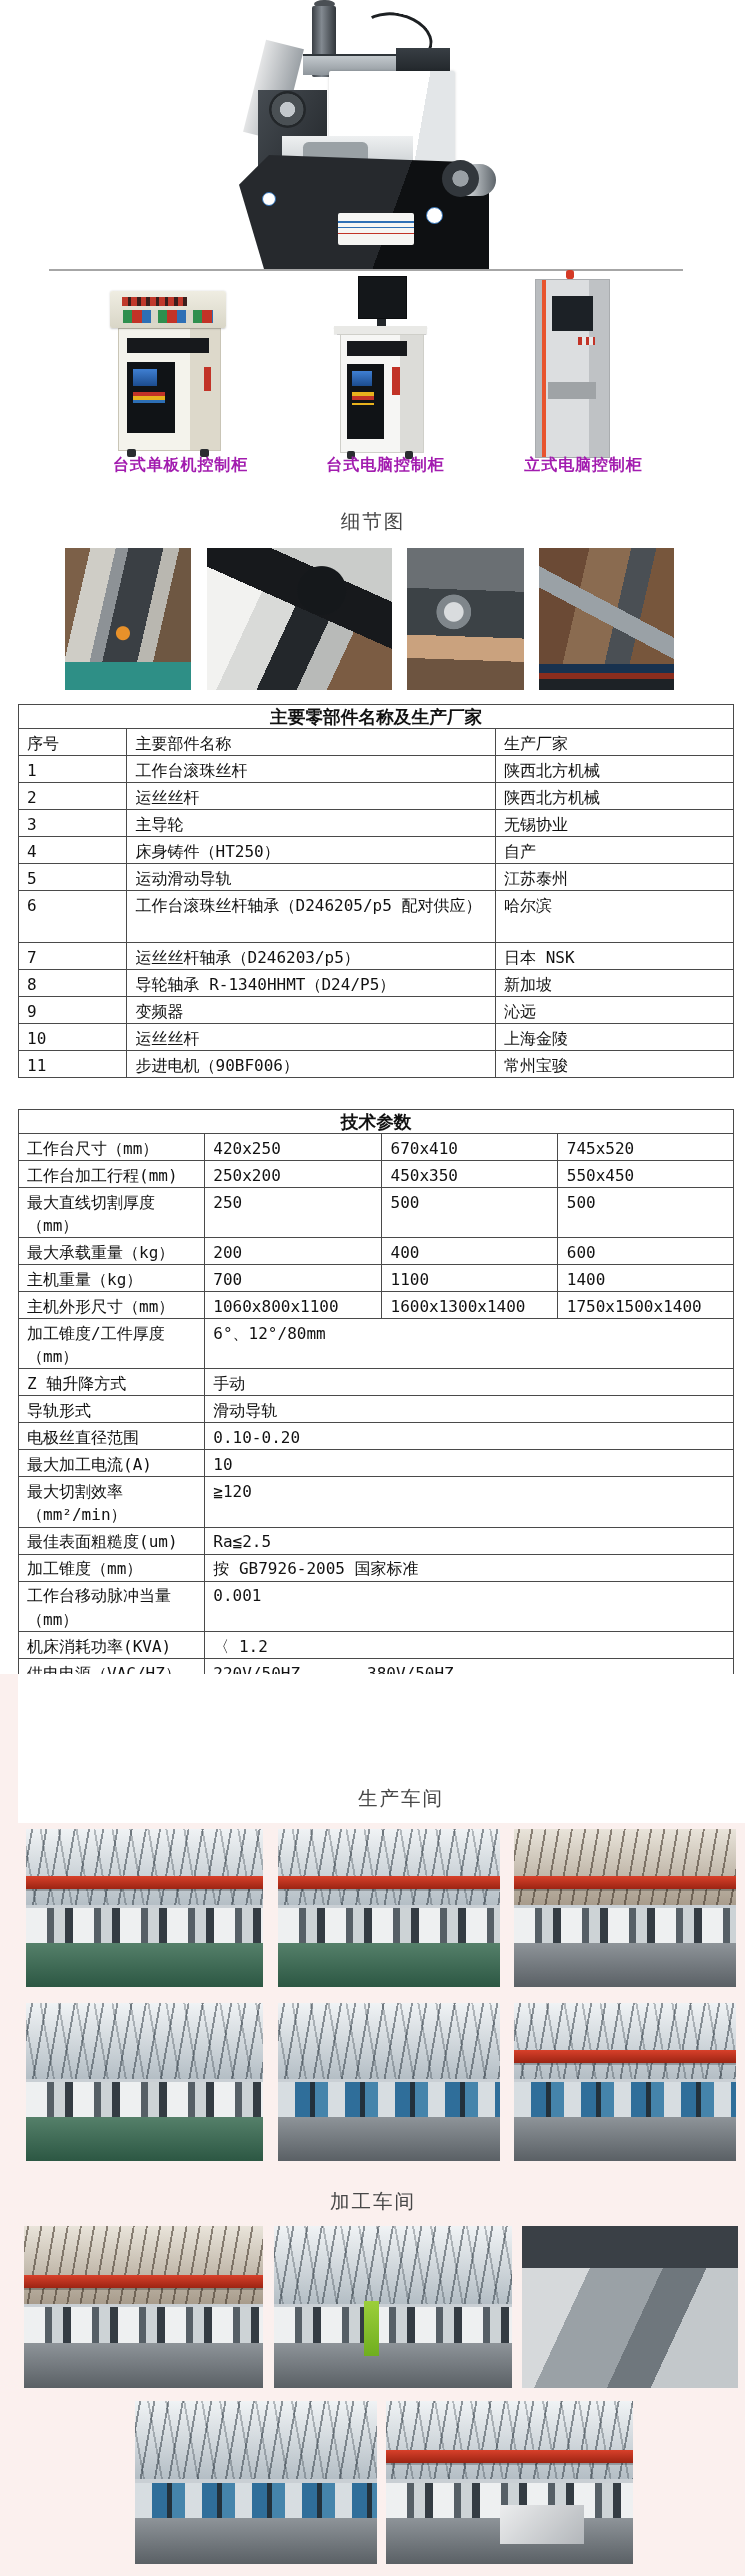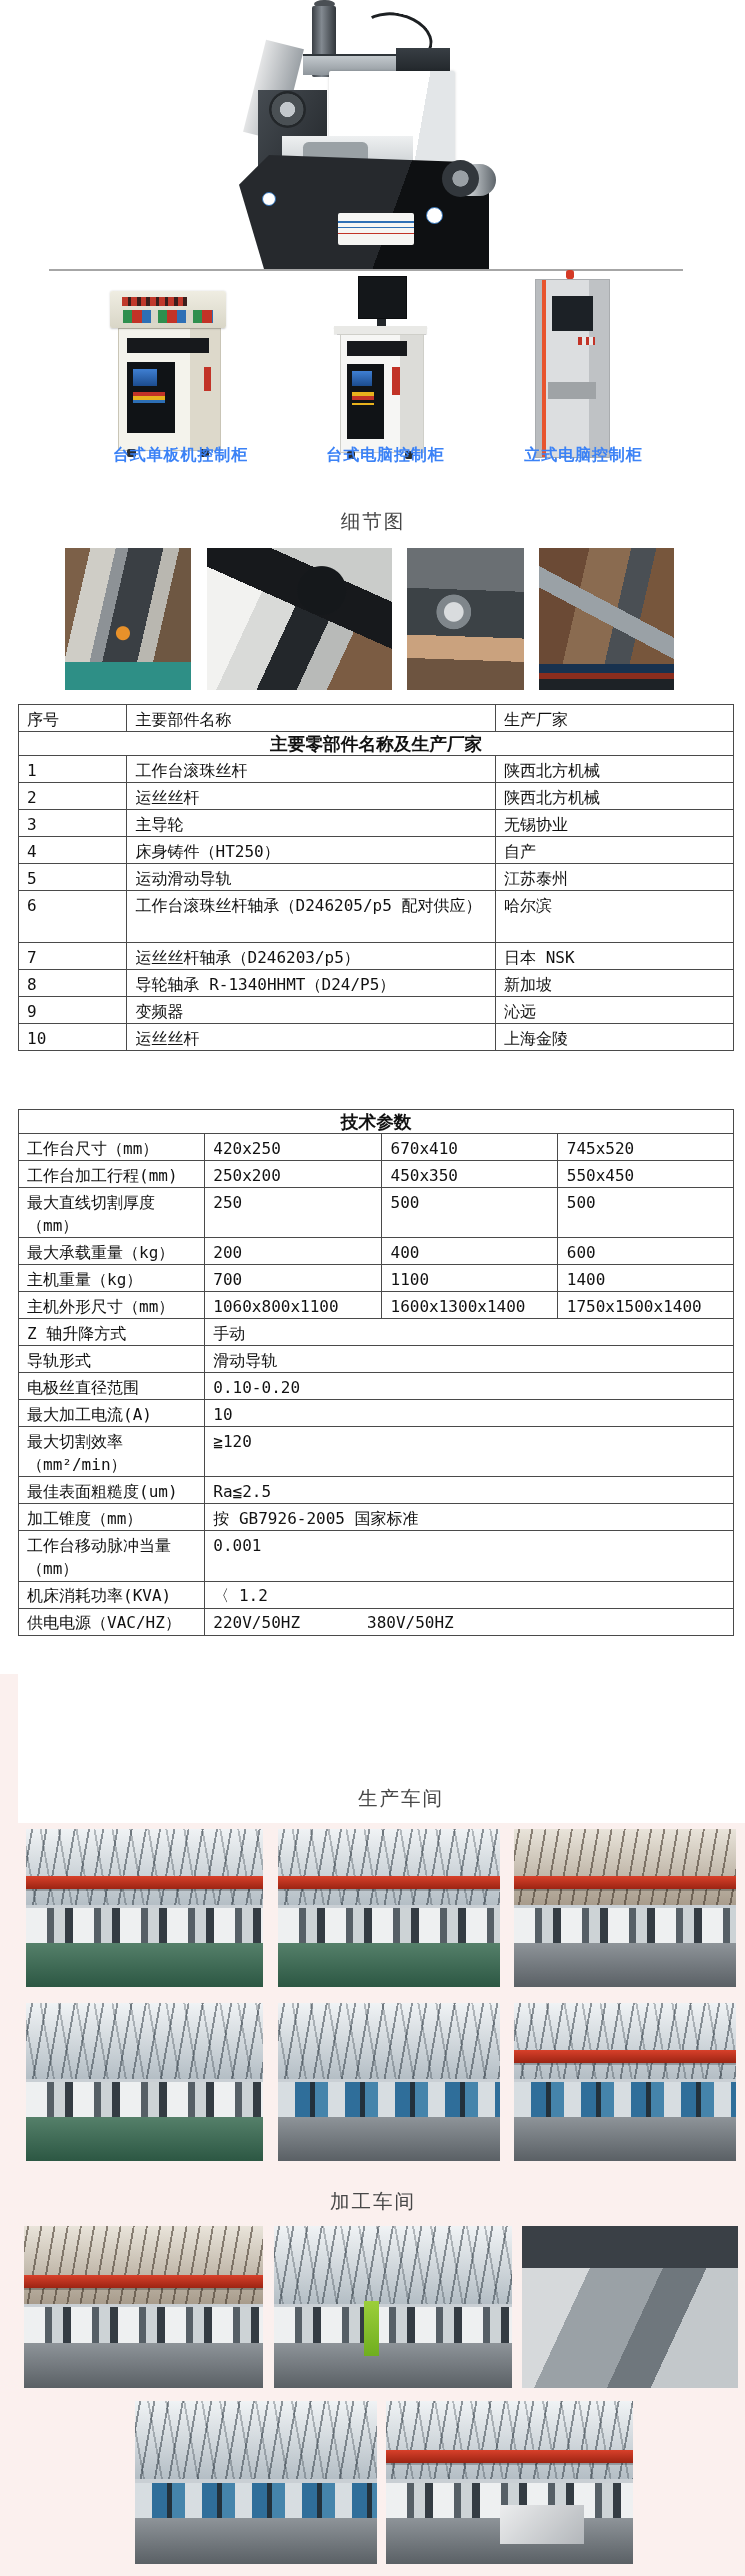--- a/index.html
+++ b/index.html
@@ -7,22 +7,22 @@
     --text:#111111; --heading:#474747;
   }
   html,body{margin:0;padding:0;}
   body{font-family:"Liberation Sans", sans-serif; background:#ffffff;}
   .page{position:relative;width:746px;height:2576px;margin:0 auto;background:#fff;overflow:hidden;}
   .abs{position:absolute;}
 
   
   .sec-heading{position:absolute;left:0;width:746px;text-align:center;
     font-size:19.6px;color:var(--heading);letter-spacing:1.9px;font-weight:500;}
-  .cab-caption{position:absolute;top:445px;width:177px;text-align:center;
-    font-size:16px;font-weight:bold;color:#3b82f6;letter-spacing:0.9px;}
+  .cab-caption{position:absolute;top:455px;width:177px;text-align:center;
+    font-size:16px;font-weight:bold;color:#a21caf;letter-spacing:0.9px;}
 
   
   .divider{position:absolute;left:49px;top:269px;width:634px;height:1.9px;background:var(--divider);}
 
   
   .tbl-wrap{position:absolute;left:17.7px;width:716px;}
   table.datatable{border-collapse:collapse;table-layout:fixed;width:716px;
     font-family:"DejaVu Sans Mono","DejaVu Sans",monospace;color:var(--text);}
   table.datatable td{border:0.9px solid var(--tborder);vertical-align:top;
     padding:2.8px 7.5px 0 8.4px;font-size:16px;line-height:1.45;overflow:hidden;}
@@ -225,27 +225,27 @@
     </div>
 
   <div class="tbl-wrap" style="top:704px;">
     <table class="datatable" id="parts-table">
         <colgroup>
           <col style="width: 108px;">
           <col style="width: 367px;">
           <col style="width: 237px;">
         </colgroup>
         <tbody>
+          <tr style="height: 23px;">
+            <td colspan="3" class="t-title">主要零部件名称及生产厂家</td>
+          </tr>
           <tr style="height: 27px;">
             <td>序号</td>
             <td>主要部件名称</td>
             <td>生产厂家</td>
-          </tr>
-          <tr style="height: 23px;">
-            <td colspan="3" class="t-title">主要零部件名称及生产厂家</td>
           </tr>
           <tr style="height: 27px;">
             <td><span>1</span></td>
             <td><span>工作台滚珠丝杆</span></td>
             <td><span>陕西北方机械</span></td>
           </tr>
           <tr style="height: 27px;">
             <td><span>2</span></td>
             <td><span>运丝丝杆</span></td>
             <td><span>陕西北方机械</span></td>
@@ -282,20 +282,25 @@
           </tr>
           <tr style="height: 27px;">
             <td><span>9</span></td>
             <td><span>变频器</span></td>
             <td><span>沁远</span></td>
           </tr>
           <tr style="height: 27px;">
             <td><span>10</span></td>
             <td><span>运丝丝杆</span></td>
             <td><span>上海金陵</span></td>
+          </tr>
+          <tr style="height: 27px;">
+            <td><span>11</span></td>
+            <td><span>步进电机（90BF006）</span></td>
+            <td><span>常州宝骏</span></td>
           </tr>
         </tbody>
       </table>
   </div>
 
   <div class="tbl-wrap" style="top:1109px;">
     <table class="datatable" id="tech-table">
         <colgroup>
           <col style="width: 186px;">
           <col style="width: 177px;">
@@ -335,20 +340,24 @@
             <td><span>700</span></td>
             <td><span>1100</span></td>
             <td><span>1400</span></td>
           </tr>
           <tr style="height: 27px;">
             <td><span>主机外形尺寸（mm）</span></td>
             <td><span>1060x800x1100</span></td>
             <td><span>1600x1300x1400</span></td>
             <td><span>1750x1500x1400</span></td>
           </tr>
+          <tr style="height: 48px;">
+            <td><span>加工锥度/工件厚度（mm）</span></td>
+            <td colspan="3"><span>6°、12°/80mm</span></td>
+          </tr>
           <tr style="height: 27px;">
             <td><span>Z 轴升降方式</span></td>
             <td colspan="3"><span>手动</span></td>
           </tr>
           <tr style="height: 27px;">
             <td><span>导轨形式</span></td>
             <td colspan="3"><span>滑动导轨</span></td>
           </tr>
           <tr style="height: 27px;">
             <td><span>电极丝直径范围</span></td>

